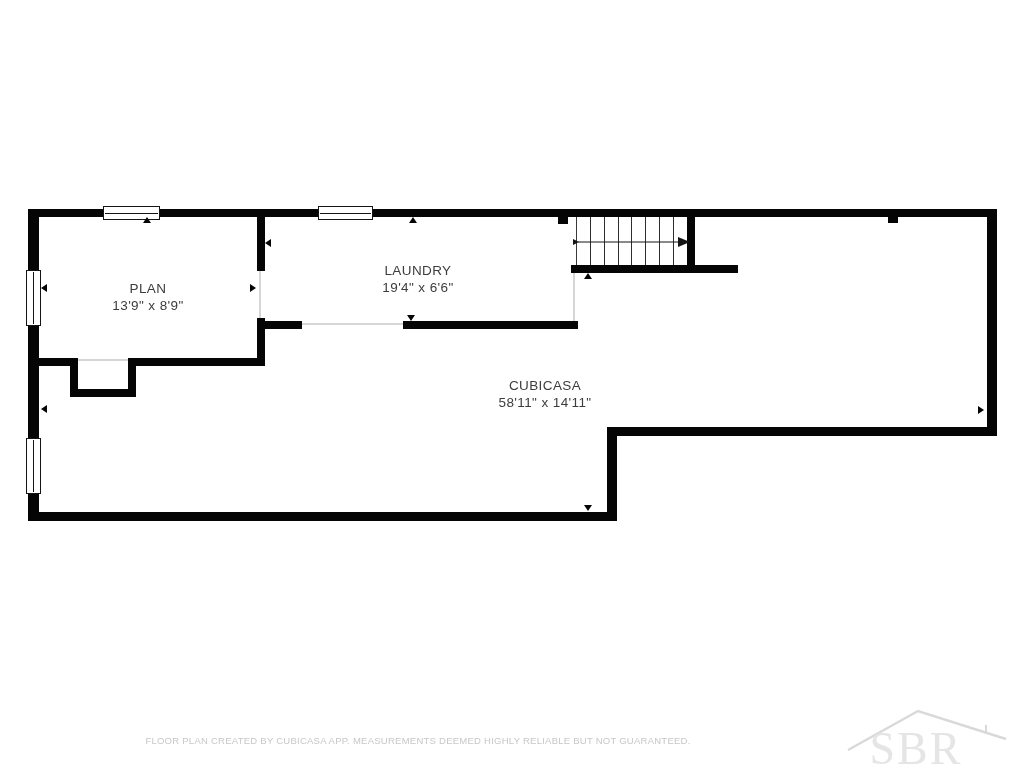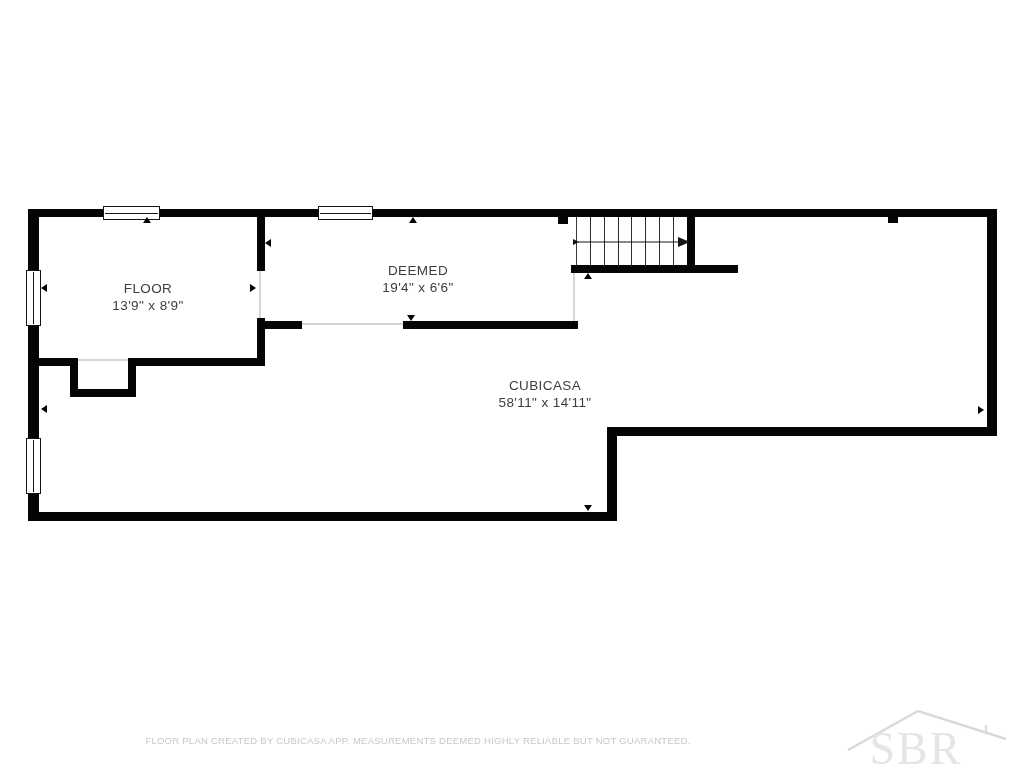--- a/index.html
+++ b/index.html
@@ -90,25 +90,25 @@
   <div class="tri down" style="left:144px;top:358px;"></div>
   <div class="tri down" style="left:407px;top:315px;"></div>
   <div class="tri down" style="left:584px;top:505px;"></div>
   <div class="tri left" style="left:265px;top:239px;"></div>
   <div class="tri left" style="left:41px;top:284px;"></div>
   <div class="tri left" style="left:41px;top:405px;"></div>
   <div class="tri right" style="left:250px;top:284px;"></div>
   <div class="tri right" style="left:978px;top:406px;"></div>
 
   <div class="room-label" style="left:148px;top:280px;">
-    <div>FLOOR</div>
+    <div>PLAN</div>
     <div>13'9" x 8'9"</div>
   </div>
   <div class="room-label" style="left:418px;top:262px;">
-    <div>DEEMED</div>
+    <div>LAUNDRY</div>
     <div>19'4" x 6'6"</div>
   </div>
   <div class="room-label" style="left:545px;top:377px;">
     <div>CUBICASA</div>
     <div>58'11" x 14'11"</div>
   </div>
 </div>
 
 <div class="footer">FLOOR PLAN CREATED BY CUBICASA APP. MEASUREMENTS DEEMED HIGHLY RELIABLE BUT NOT GUARANTEED.</div>
 

